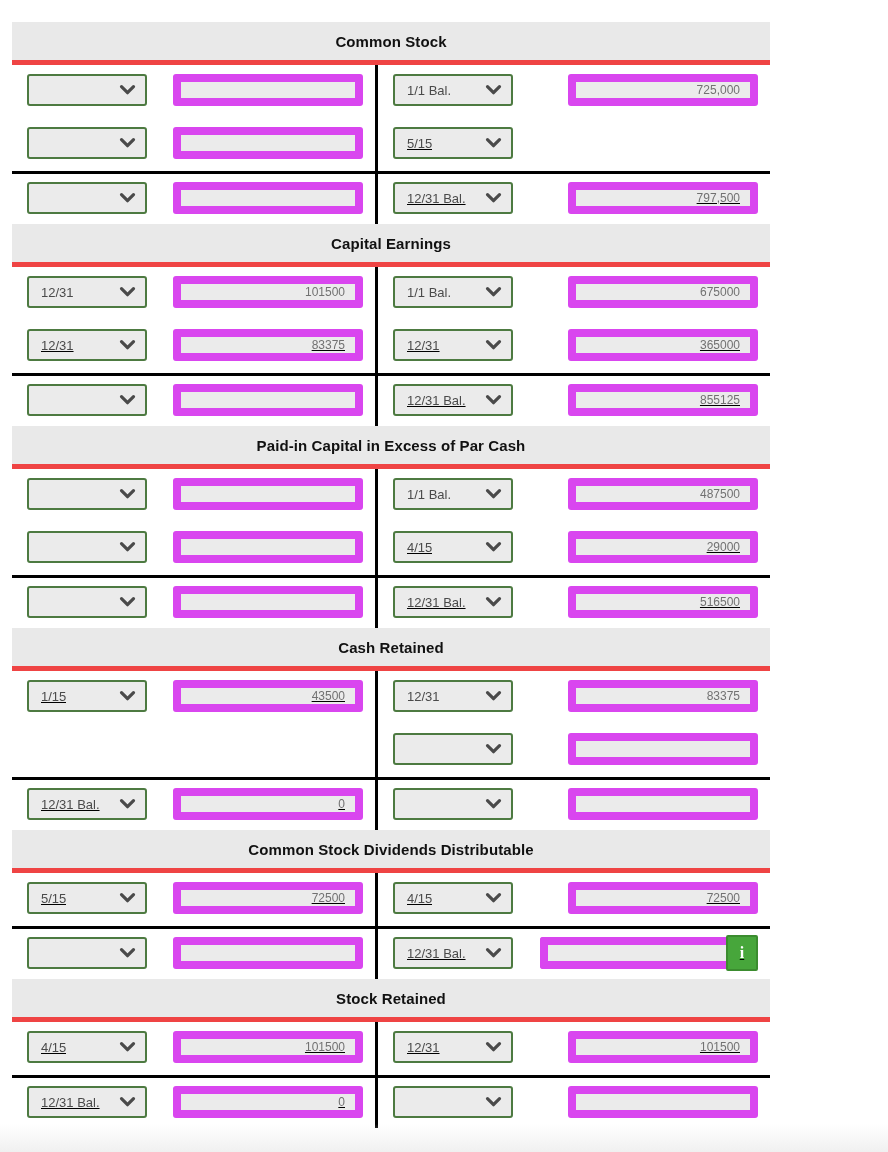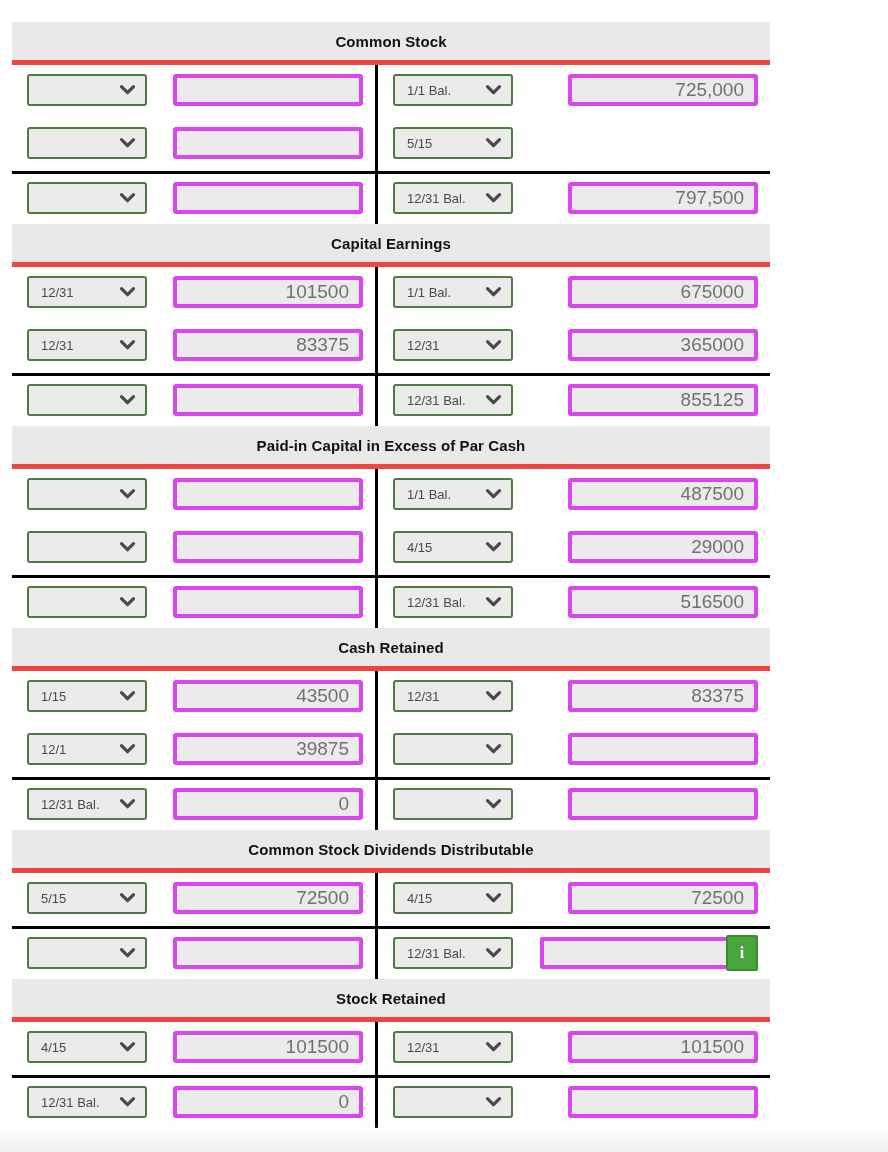--- a/index.html
+++ b/index.html
@@ -55,21 +55,21 @@
     height: 3px;
     background: #000;
   }
   .row {
     display: flex;
     align-items: center;
     height: 32px;
     padding-left: 15px;
     margin-bottom: 21px;
   }
-  .row:last-child { margin-bottom: 0; }
+  .row:last-child { margin-bottom: 0; text-decoration: underline; }
   .select {
     position: relative;
     width: 120px;
     height: 32px;
     box-sizing: border-box;
     background: #ebebeb;
     border: 2px solid #4d7a41;
     border-radius: 3px;
     display: flex;
     align-items: center;
@@ -95,25 +95,25 @@
     margin-right: 12px;
     display: flex;
     align-items: center;
     flex: none;
   }
   .field {
     width: 190px;
     height: 32px;
     box-sizing: border-box;
     background: #ebebeb;
-    border: 4px solid #d946ef;
+    border: 8px solid #d946ef;
     border-radius: 3px;
     text-align: right;
     padding: 0 10px;
-    font-size: 19px;
+    font-size: 12px;
     color: #717171;
     font-family: "Liberation Sans", sans-serif;
     outline: none;
   }
   .row.has-info .field {
     width: 186px;
     border-right: none;
     border-radius: 3px 0 0 3px;
   }
   .info-btn {
@@ -467,34 +467,20 @@
         <svg width="17" height="11" viewBox="0 0 17 11">
           <path d="M2.5 2.2 L8.5 8.2 L14.5 2.2" stroke="#4a4a4a" stroke-width="3.2" fill="none" stroke-linecap="round" stroke-linejoin="round"></path>
         </svg>
       </span>
     </div>
     <div class="field-wrap">
       <input class="field" type="text" value="43500" style="">
 
     </div>
   </div>
-            <div class="row">
-    <div class="select" role="combobox">
-      <span class="select-value">12/1</span>
-      <span class="chevron">
-        <svg width="17" height="11" viewBox="0 0 17 11">
-          <path d="M2.5 2.2 L8.5 8.2 L14.5 2.2" stroke="#4a4a4a" stroke-width="3.2" fill="none" stroke-linecap="round" stroke-linejoin="round"></path>
-        </svg>
-      </span>
-    </div>
-    <div class="field-wrap">
-      <input class="field" type="text" value="39875" style="">
-
-    </div>
-  </div>
           </div>
         <div class="col col-right">
             <div class="row">
     <div class="select" role="combobox">
       <span class="select-value">12/31</span>
       <span class="chevron">
         <svg width="17" height="11" viewBox="0 0 17 11">
           <path d="M2.5 2.2 L8.5 8.2 L14.5 2.2" stroke="#4a4a4a" stroke-width="3.2" fill="none" stroke-linecap="round" stroke-linejoin="round"></path>
         </svg>
       </span>

